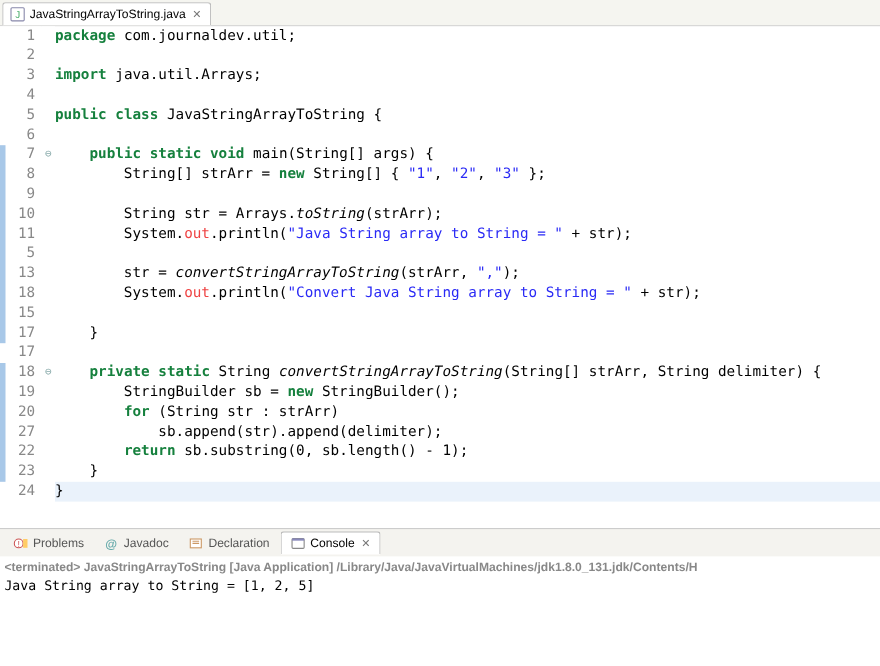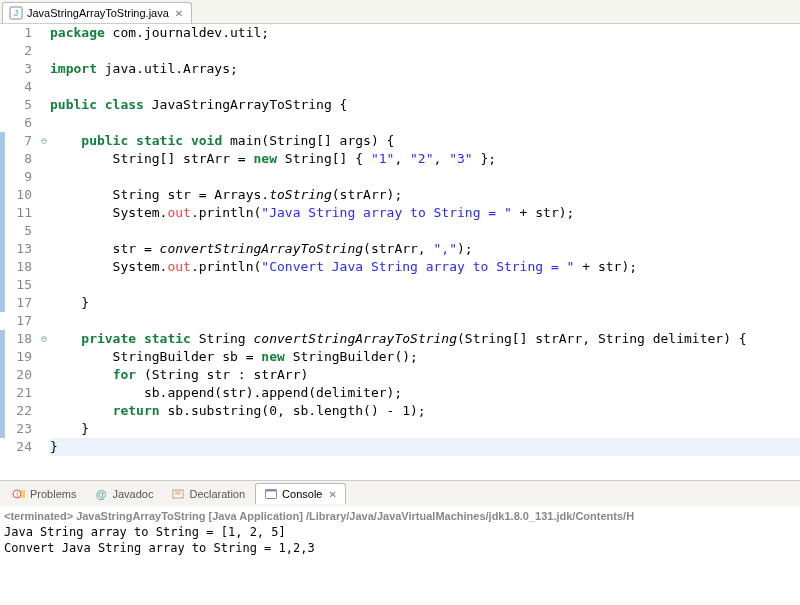--- a/index.html
+++ b/index.html
@@ -148,21 +148,21 @@
       <span class="ln">11</span>
       <span class="ln">5</span>
       <span class="ln">13</span>
       <span class="ln">18</span>
       <span class="ln">15</span>
       <span class="ln">17</span>
       <span class="ln">17</span>
       <span class="ln">18</span>
       <span class="ln">19</span>
       <span class="ln">20</span>
-      <span class="ln">21</span>
+      <span class="ln">27</span>
       <span class="ln">22</span>
       <span class="ln">23</span>
       <span class="ln">24</span>
   </div>
   <div class="fold-col">
     <span class="fold-mark"></span>
       <span class="fold-mark"></span>
       <span class="fold-mark"></span>
       <span class="fold-mark"></span>
       <span class="fold-mark"></span>
@@ -226,14 +226,13 @@
         </svg>
       </span>
     <span>Console</span>
     <span class="btab-close">✕</span>
   </div>
 </div>
 
 <div class="console">
   <div class="status">&lt;terminated&gt; JavaStringArrayToString [Java Application] /Library/Java/JavaVirtualMachines/jdk1.8.0_131.jdk/Contents/H</div>
   <div class="out">Java String array to String = [1, 2, 5]</div>
-  <div class="out">Convert Java String array to String = 1,2,3</div>
 </div>
 
 </body></html>

